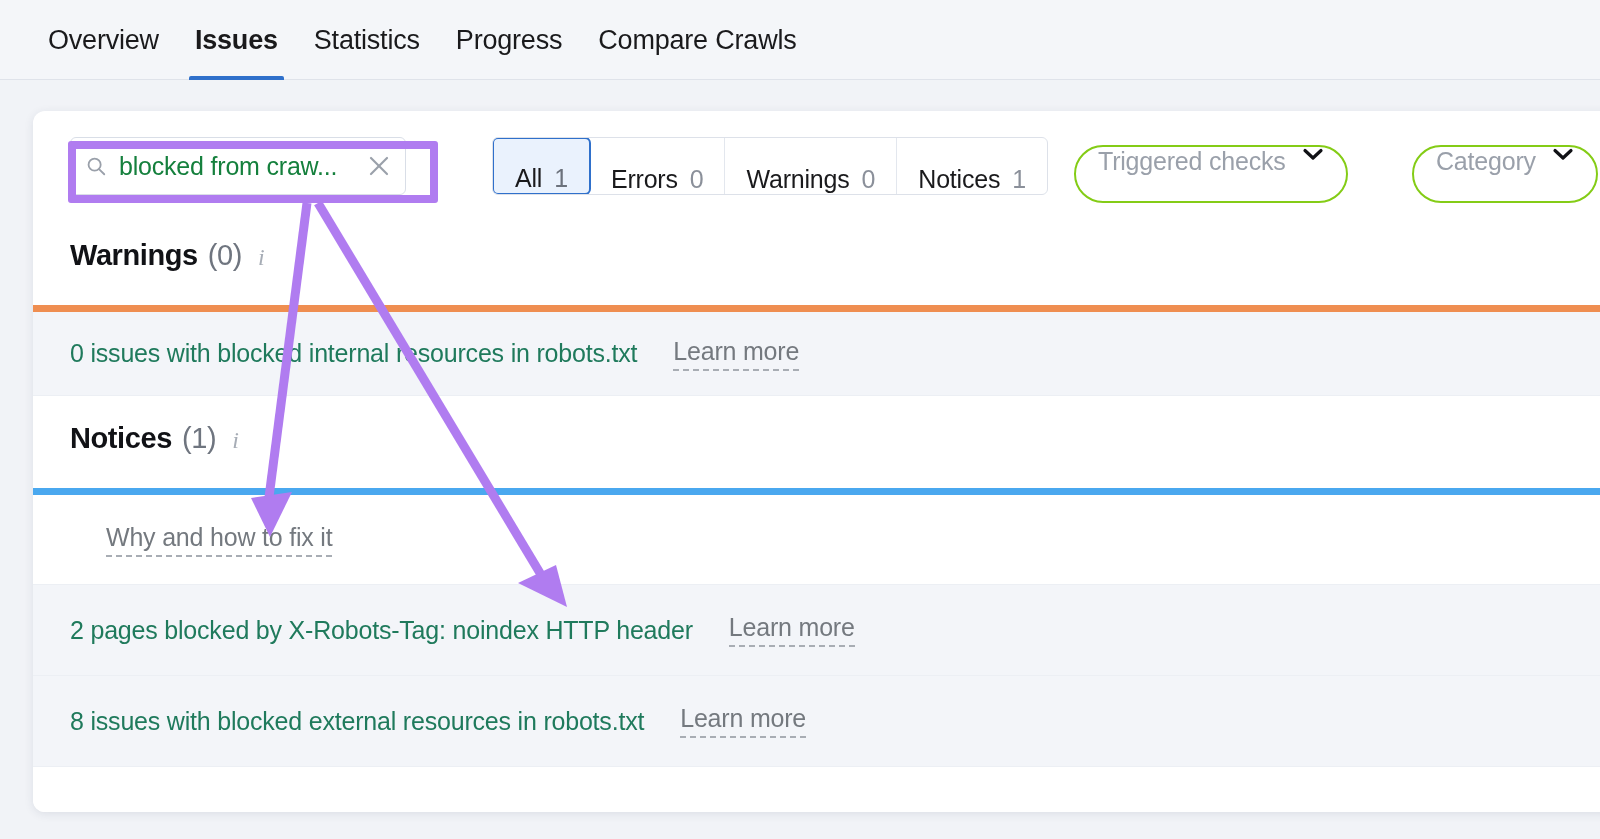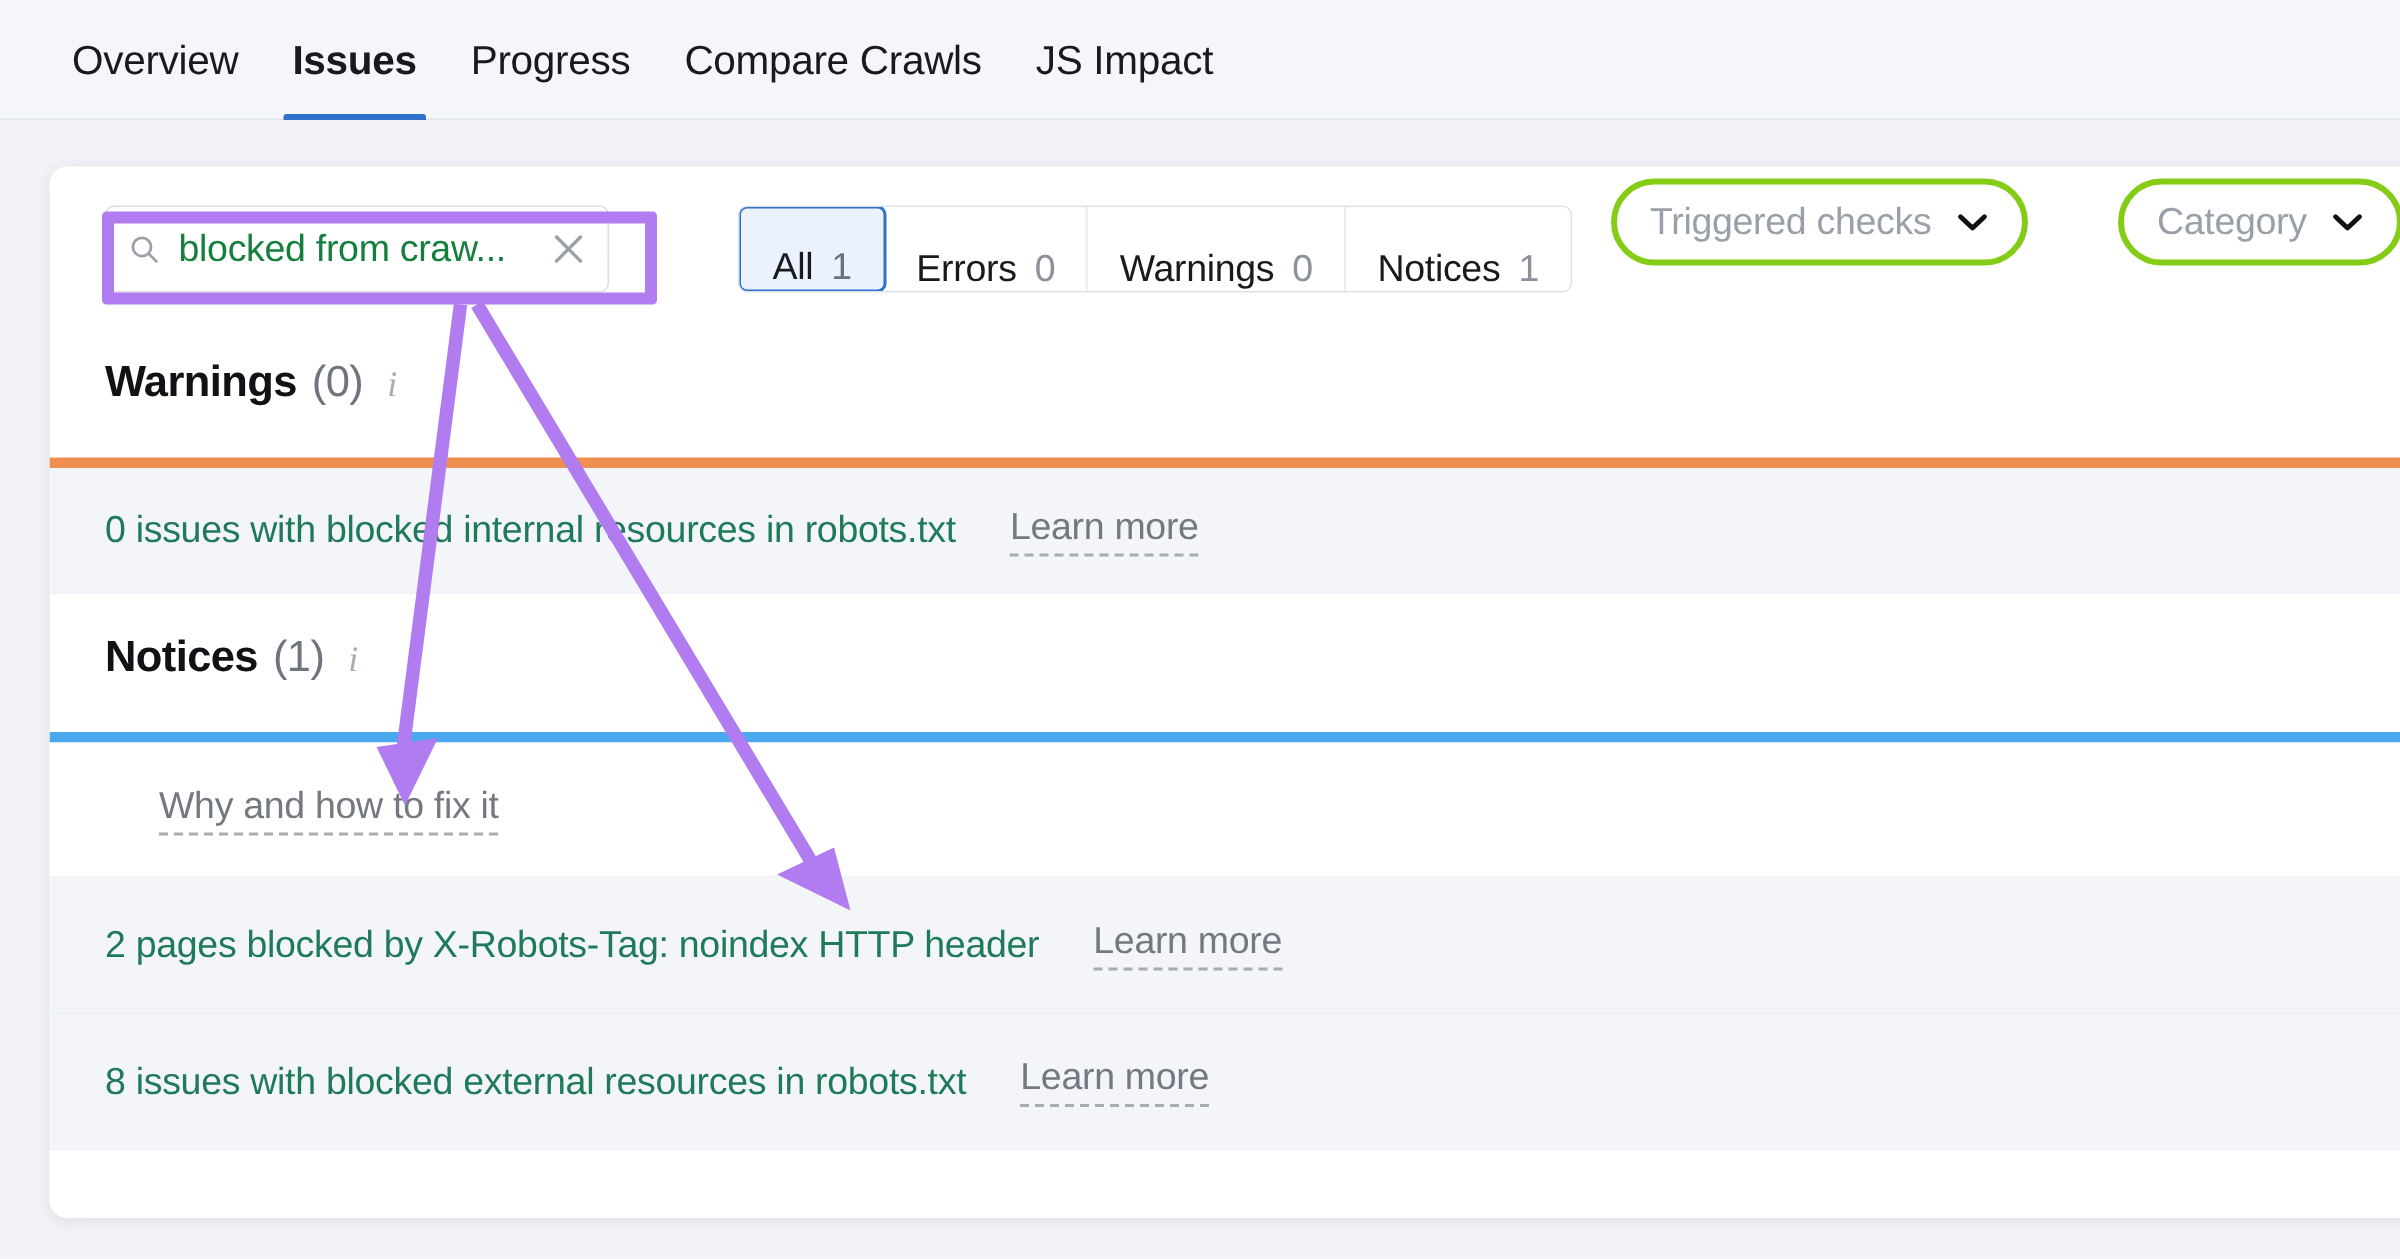--- a/index.html
+++ b/index.html
@@ -93,24 +93,24 @@
   .seg.active {
     background: #eaf2fd;
     border: 2px solid #2f70cb;
     border-radius: 6px;
     margin: -1px;
     height: calc(100% + 2px);
   }
   .seg.active .cnt { color: #6c727c; }
 
   .dropdown {
-    position: absolute; top: 8px; height: 58px;
-    display: flex; align-items: center; gap: 16px;
+    position: absolute; top: 34px; height: 58px;
+    display: flex; gap: 16px;
     padding: 0 22px;
-    border: 4px solid #84cc16;
+    border: 2px solid #84cc16;
     border-radius: 29px;
     background: #fff;
     font-size: 25px; color: #9aa0aa;
     cursor: pointer; white-space: nowrap;
     letter-spacing: -0.2px;
   }
   #dd-triggered { left: 1041px; }
   #dd-category  { left: 1379px; }
   .chev { width: 22px; height: 14px; flex: 0 0 auto; }
 
@@ -187,27 +187,27 @@
 
   <div class="tabbar">
     <div class="tabs">
       <div class="tab">
           <span>Overview</span>
         </div>
       <div class="tab active">
           <span>Issues</span>
         </div>
       <div class="tab">
+          <span>Statistics</span>
+        </div>
+      <div class="tab">
           <span>Progress</span>
         </div>
       <div class="tab">
           <span>Compare Crawls</span>
-        </div>
-      <div class="tab">
-          <span>JS Impact</span>
         </div>
     </div>
   </div>
 
   <div class="card">
 
     <div class="toolbar">
 
       <div class="searchbox">
         <svg class="search-icon" viewBox="0 0 24 24" fill="none">

